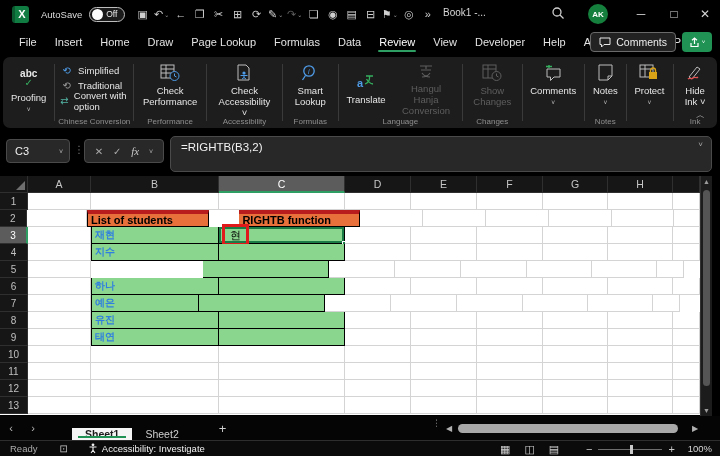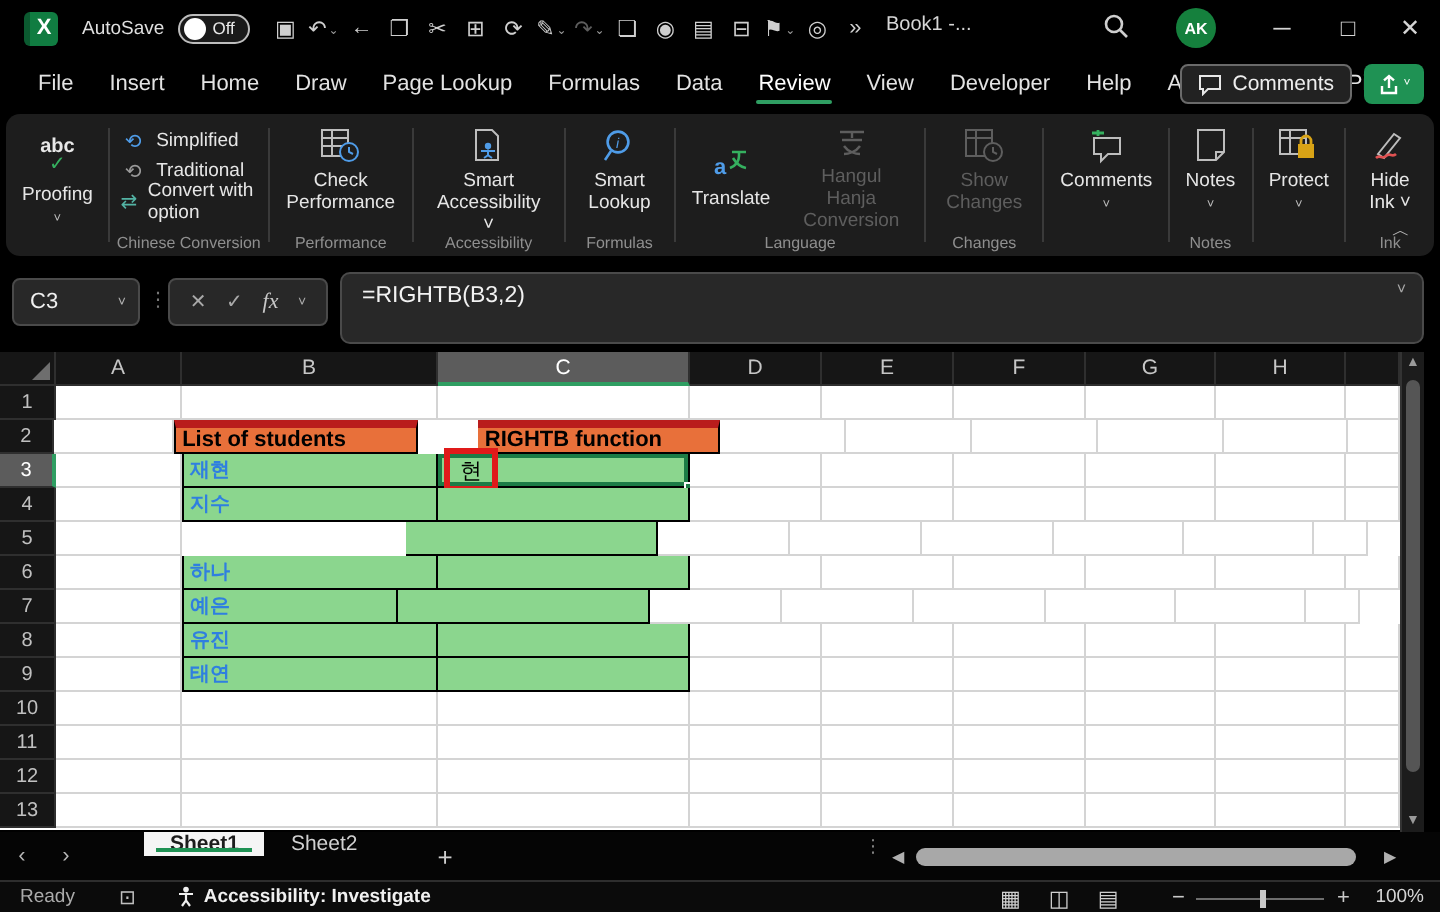--- a/index.html
+++ b/index.html
@@ -91,36 +91,36 @@
   
   .vscroll{position:absolute;top:176px;left:700px;width:12px;height:240px;background:#1c1c1c;border-left:1px solid #333;}
   .vscroll .up{position:absolute;top:2px;left:0;right:0;text-align:center;color:#9a9a9a;font-size:7px;}
   .vscroll .thumb{position:absolute;top:14px;left:2px;width:7px;height:196px;background:#555;border-radius:4px;}
   .vscroll .down{position:absolute;bottom:2px;left:0;right:0;text-align:center;color:#9a9a9a;font-size:7px;}
   .rightedge{position:absolute;top:176px;left:713px;width:7px;height:240px;background:#000;}
 
   
   .sheetbar{position:absolute;top:416px;left:0;width:720px;height:24px;background:#050505;display:flex;align-items:center;}
   .navarr{color:#b8b8b8;font-size:11px;width:22px;text-align:center;}
-  .sheettabs{display:flex;height:24px;margin-left:28px;align-items:flex-start;}
+  .sheettabs{display:flex;height:24px;margin-left:28px;align-items:flex-end;}
   .stab{padding:0 13px;font-size:10.5px;display:flex;align-items:center;color:#d0d0d0;position:relative;cursor:default;}
   .stab.active{background:#f5f5f5;color:#1c1c1c;font-weight:bold;}
   .stab.active::after{content:"";position:absolute;left:6px;right:6px;bottom:2px;height:2.5px;background:#1f9254;}
   .stabsep{width:1px;background:#4a4a4a;margin:6px 0;}
   .addsheet{color:#cfcfcf;font-size:13px;margin-left:26px;}
   .hdots{position:absolute;left:432px;top:5px;color:#8a8a8a;font-size:9px;line-height:5px;}
   .harrow{position:absolute;top:8px;color:#b0b0b0;font-size:8px;}
   .hthumb{position:absolute;left:458px;top:8px;width:220px;height:9px;background:#a8a8a8;border-radius:5px;}
 
   
   .statusbar{position:absolute;top:440px;left:0;width:720px;height:16px;background:#0b0b0b;border-top:1px solid #2e2e2e;display:flex;align-items:center;}
   .ready{font-size:9.5px;color:#ababab;margin-left:10px;}
   .macroicon{color:#c0c0c0;font-size:10px;margin-left:22px;}
   .accwrap{display:flex;align-items:center;gap:4px;margin-left:20px;}
-  .acctext{font-size:9.5px;color:#f0f0f0;font-weight:bold;}
+  .acctext{font-size:9.5px;color:#f0f0f0;font-weight:normal;}
   .viewicons{position:absolute;left:500px;top:0;display:flex;gap:14px;height:16px;align-items:center;color:#d0d0d0;font-size:11px;}
   .zoomctl{position:absolute;left:586px;top:0;height:16px;display:flex;align-items:center;color:#c9c9c9;font-size:11px;}
   .ztrack{width:64px;height:1px;background:#6e6e6e;margin:0 6px;position:relative;}
   .zknob{position:absolute;left:32px;top:-4px;width:3px;height:9px;background:#c9c9c9;}
   .zoomlabel{position:absolute;right:8px;top:2px;font-size:9.5px;color:#d5d5d5;}
   svg{display:block;}
 </style>
 </head>
 <body>
 
@@ -248,21 +248,21 @@
 
     <div class="grp">
       <div class="bb">
         <div class="ic">
           <svg width="18" height="18" viewBox="0 0 18 18">
               <path d="M3 1h8l3 3v12H3z" fill="none" stroke="#bdbdbd"></path>
               <circle cx="9" cy="9" r="1.6" fill="#4f9ce8"></circle>
               <path d="M5.5 11.5h7M9 10.8v3M7 15l2-1.4 2 1.4" fill="none" stroke="#4f9ce8"></path>
             </svg>
         </div>
-        <span>Smart Accessibility ˅</span>
+        <span>Check Accessibility ˅</span>
       </div>
       <span class="glabel">Accessibility</span>
     </div>
 
     <div class="vsep"></div>
 
     <div class="grp">
       <div class="bb">
         <div class="ic">
           <svg width="18" height="18" viewBox="0 0 18 18">

